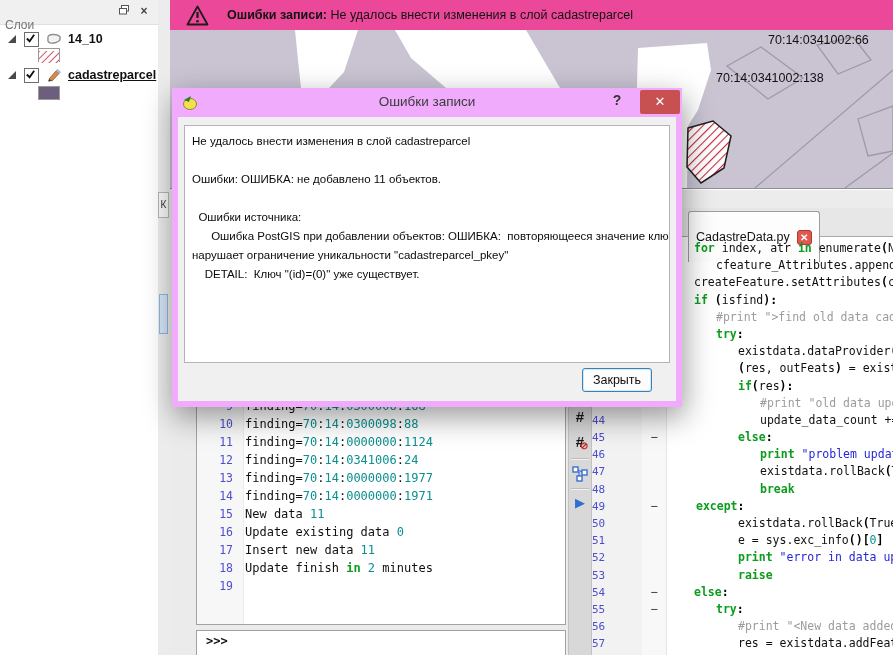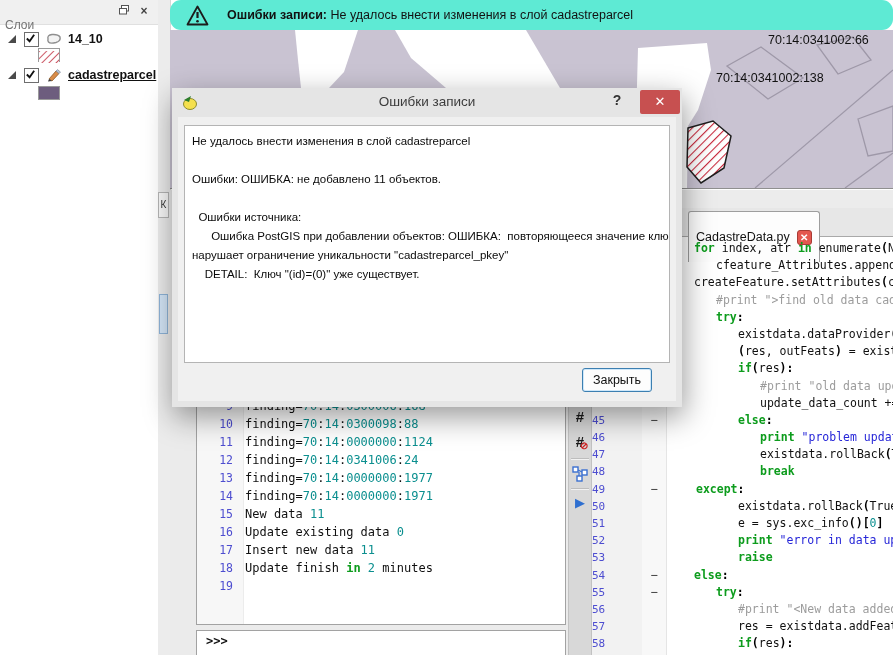--- a/index.html
+++ b/index.html
@@ -19,21 +19,21 @@
   .layer-label{margin-left:5px;font-size:12.5px;font-weight:bold;}
   .layer-label.edit{text-decoration:underline;}
   .swatch{position:absolute;left:38px;width:22px;height:14px;border:1px solid #9a9a9a;box-sizing:border-box;}
   #swatch-purple{background:#6d5d7e;}
   
   #side-strip{position:absolute;left:158px;top:0;width:12px;height:655px;background:#ececec;border-right:1px solid #d6d6d6;}
   #k-tab{position:absolute;left:0;top:192px;width:11px;height:26px;background:#f8f8f8;border:1px solid #b5b5b5;
          font-size:10px;text-align:center;line-height:24px;color:#333;box-sizing:border-box;}
   #strip-scroll{position:absolute;left:1px;top:294px;width:9px;height:40px;background:#d4e6f8;border:1px solid #8fb4d8;box-sizing:border-box;}
   
-  #msg-bar{position:absolute;left:170px;top:0;width:723px;height:30px;background:#5eead4;display:flex;align-items:center;border-radius:11px;}
+  #msg-bar{position:absolute;left:170px;top:0;width:723px;height:30px;background:#ec4899;display:flex;align-items:center;}
   #msg-bar-text{margin-left:18px;font-size:12.5px;color:#121212;}
   #msg-bar-text b{font-weight:bold;}
   #warn-icon{margin-left:16px;flex:0 0 auto;}
   
   #map{position:absolute;left:170px;top:30px;width:723px;height:158px;border-bottom:1px solid #8f8f8f;}
   
   #console-panel{position:absolute;left:170px;top:190px;width:400px;height:465px;background:#ebebeb;}
   #console-output{position:absolute;left:26px;top:6px;width:370px;height:429px;background:#fff;border:1px solid #a2a2a2;box-sizing:border-box;overflow:hidden;}
   #console-gutter-bg{position:absolute;left:0;top:0;bottom:0;width:46px;background:#f7f7f7;border-right:1px solid #ececec;}
   #console-lines{position:absolute;left:0;top:200px;right:0;}
@@ -68,21 +68,21 @@
   .ed-fold{width:24px;text-align:center;color:#444;font-size:12px;flex:0 0 auto;}
   .ed-code{flex:1 1 auto;overflow:hidden;}
   
   .tk-kw{color:#0d9c1d;font-weight:bold;}
   .tk-pl{color:#101010;}
   .tk-cm{color:#9c9c9c;}
   .tk-st{color:#2626d8;}
   .tk-nm{color:#0b8f8f;}
   .tk-b{color:#000;font-weight:bold;}
   
-  #dialog{position:absolute;left:172px;top:88px;width:510px;height:319px;background:#e5e5e5;box-sizing:border-box;
+  #dialog{position:absolute;left:172px;top:88px;width:510px;height:319px;background:#f0abfc;box-sizing:border-box;
           box-shadow:2px 10px 28px rgba(0,0,0,0.40);z-index:50;padding-left:16px;}
   #dialog-titlebar{position:absolute;left:0;top:0;right:0;height:29px;}
   #dialog-title{position:absolute;left:0;right:0;top:6px;text-align:center;font-size:13.5px;color:#3c3c3c;}
   #qgis-icon{position:absolute;left:9px;top:6px;}
   #help-btn{position:absolute;right:56px;top:4px;width:18px;height:20px;text-align:center;font-size:14px;font-weight:bold;color:#333;}
   #dialog-close-btn{position:absolute;right:2px;top:2px;width:40px;height:24px;background:#c75050;border-radius:2px;
                     color:#fff;font-size:13px;text-align:center;line-height:23px;}
   #dialog-body{position:absolute;left:6px;top:29px;right:6px;bottom:6px;background:#f0f0f0;}
   #dialog-msg-box{position:absolute;left:6px;top:8px;right:6px;height:238px;background:#fff;border:1px solid #b4b4b4;box-sizing:border-box;
                   overflow:hidden;}
@@ -231,20 +231,21 @@
         <span id="editor-tab-label">CadastreData.py</span>
         <span id="tab-close">✕</span>
       </div>
     </div>
     <div id="editor-gutter-bg"></div>
     <div id="editor-fold-bg"></div>
     <div id="editor-lines">
         <div class="ed-line"><span class="ed-num">34</span><span class="ed-fold"></span><span class="ed-code" style="margin-left: 28px;"><span class="tk-kw">for</span><span class="tk-pl"> index, atr </span><span class="tk-kw">in</span><span class="tk-pl"> enumerate</span><span class="tk-b">(</span><span class="tk-pl">NewObjec</span></span></div>
         <div class="ed-line"><span class="ed-num">35</span><span class="ed-fold"></span><span class="ed-code" style="margin-left: 50px;"><span class="tk-pl">cfeature_Attributes.append</span></span></div>
         <div class="ed-line"><span class="ed-num">36</span><span class="ed-fold"></span><span class="ed-code" style="margin-left: 28px;"><span class="tk-pl">createFeature.setAttributes</span><span class="tk-b">(</span><span class="tk-pl">cfeature_At</span></span></div>
+        <div class="ed-line"><span class="ed-num">37</span><span class="ed-fold"></span><span class="ed-code" style="margin-left: 28px;"><span class="tk-kw">if</span><span class="tk-pl"> </span><span class="tk-b">(</span><span class="tk-pl">isfind</span><span class="tk-b">):</span></span></div>
         <div class="ed-line"><span class="ed-num">38</span><span class="ed-fold"></span><span class="ed-code" style="margin-left: 50px;"><span class="tk-cm">#print "&gt;find old data cadnumber</span></span></div>
         <div class="ed-line"><span class="ed-num">39</span><span class="ed-fold"></span><span class="ed-code" style="margin-left: 50px;"><span class="tk-kw">try</span><span class="tk-b">:</span></span></div>
         <div class="ed-line"><span class="ed-num">40</span><span class="ed-fold"></span><span class="ed-code" style="margin-left: 72px;"><span class="tk-pl">existdata.dataProvider</span><span class="tk-b">()</span></span></div>
         <div class="ed-line"><span class="ed-num">41</span><span class="ed-fold"></span><span class="ed-code" style="margin-left: 72px;"><span class="tk-b">(</span><span class="tk-pl">res, outFeats</span><span class="tk-b">)</span><span class="tk-pl"> = existdata.da</span></span></div>
         <div class="ed-line"><span class="ed-num">42</span><span class="ed-fold"></span><span class="ed-code" style="margin-left: 72px;"><span class="tk-kw">if</span><span class="tk-b">(</span><span class="tk-pl">res</span><span class="tk-b">):</span></span></div>
         <div class="ed-line"><span class="ed-num">43</span><span class="ed-fold"></span><span class="ed-code" style="margin-left: 94px;"><span class="tk-cm">#print "old data updated. ca</span></span></div>
         <div class="ed-line"><span class="ed-num">44</span><span class="ed-fold"></span><span class="ed-code" style="margin-left: 94px;"><span class="tk-pl">update_data_count += </span></span></div>
         <div class="ed-line"><span class="ed-num">45</span><span class="ed-fold">−</span><span class="ed-code" style="margin-left: 72px;"><span class="tk-kw">else</span><span class="tk-b">:</span></span></div>
         <div class="ed-line"><span class="ed-num">46</span><span class="ed-fold"></span><span class="ed-code" style="margin-left: 94px;"><span class="tk-kw">print</span><span class="tk-pl"> </span><span class="tk-st">"problem updating da</span></span></div>
         <div class="ed-line"><span class="ed-num">47</span><span class="ed-fold"></span><span class="ed-code" style="margin-left: 94px;"><span class="tk-pl">existdata.rollBack</span><span class="tk-b">(</span><span class="tk-pl">True</span></span></div>

